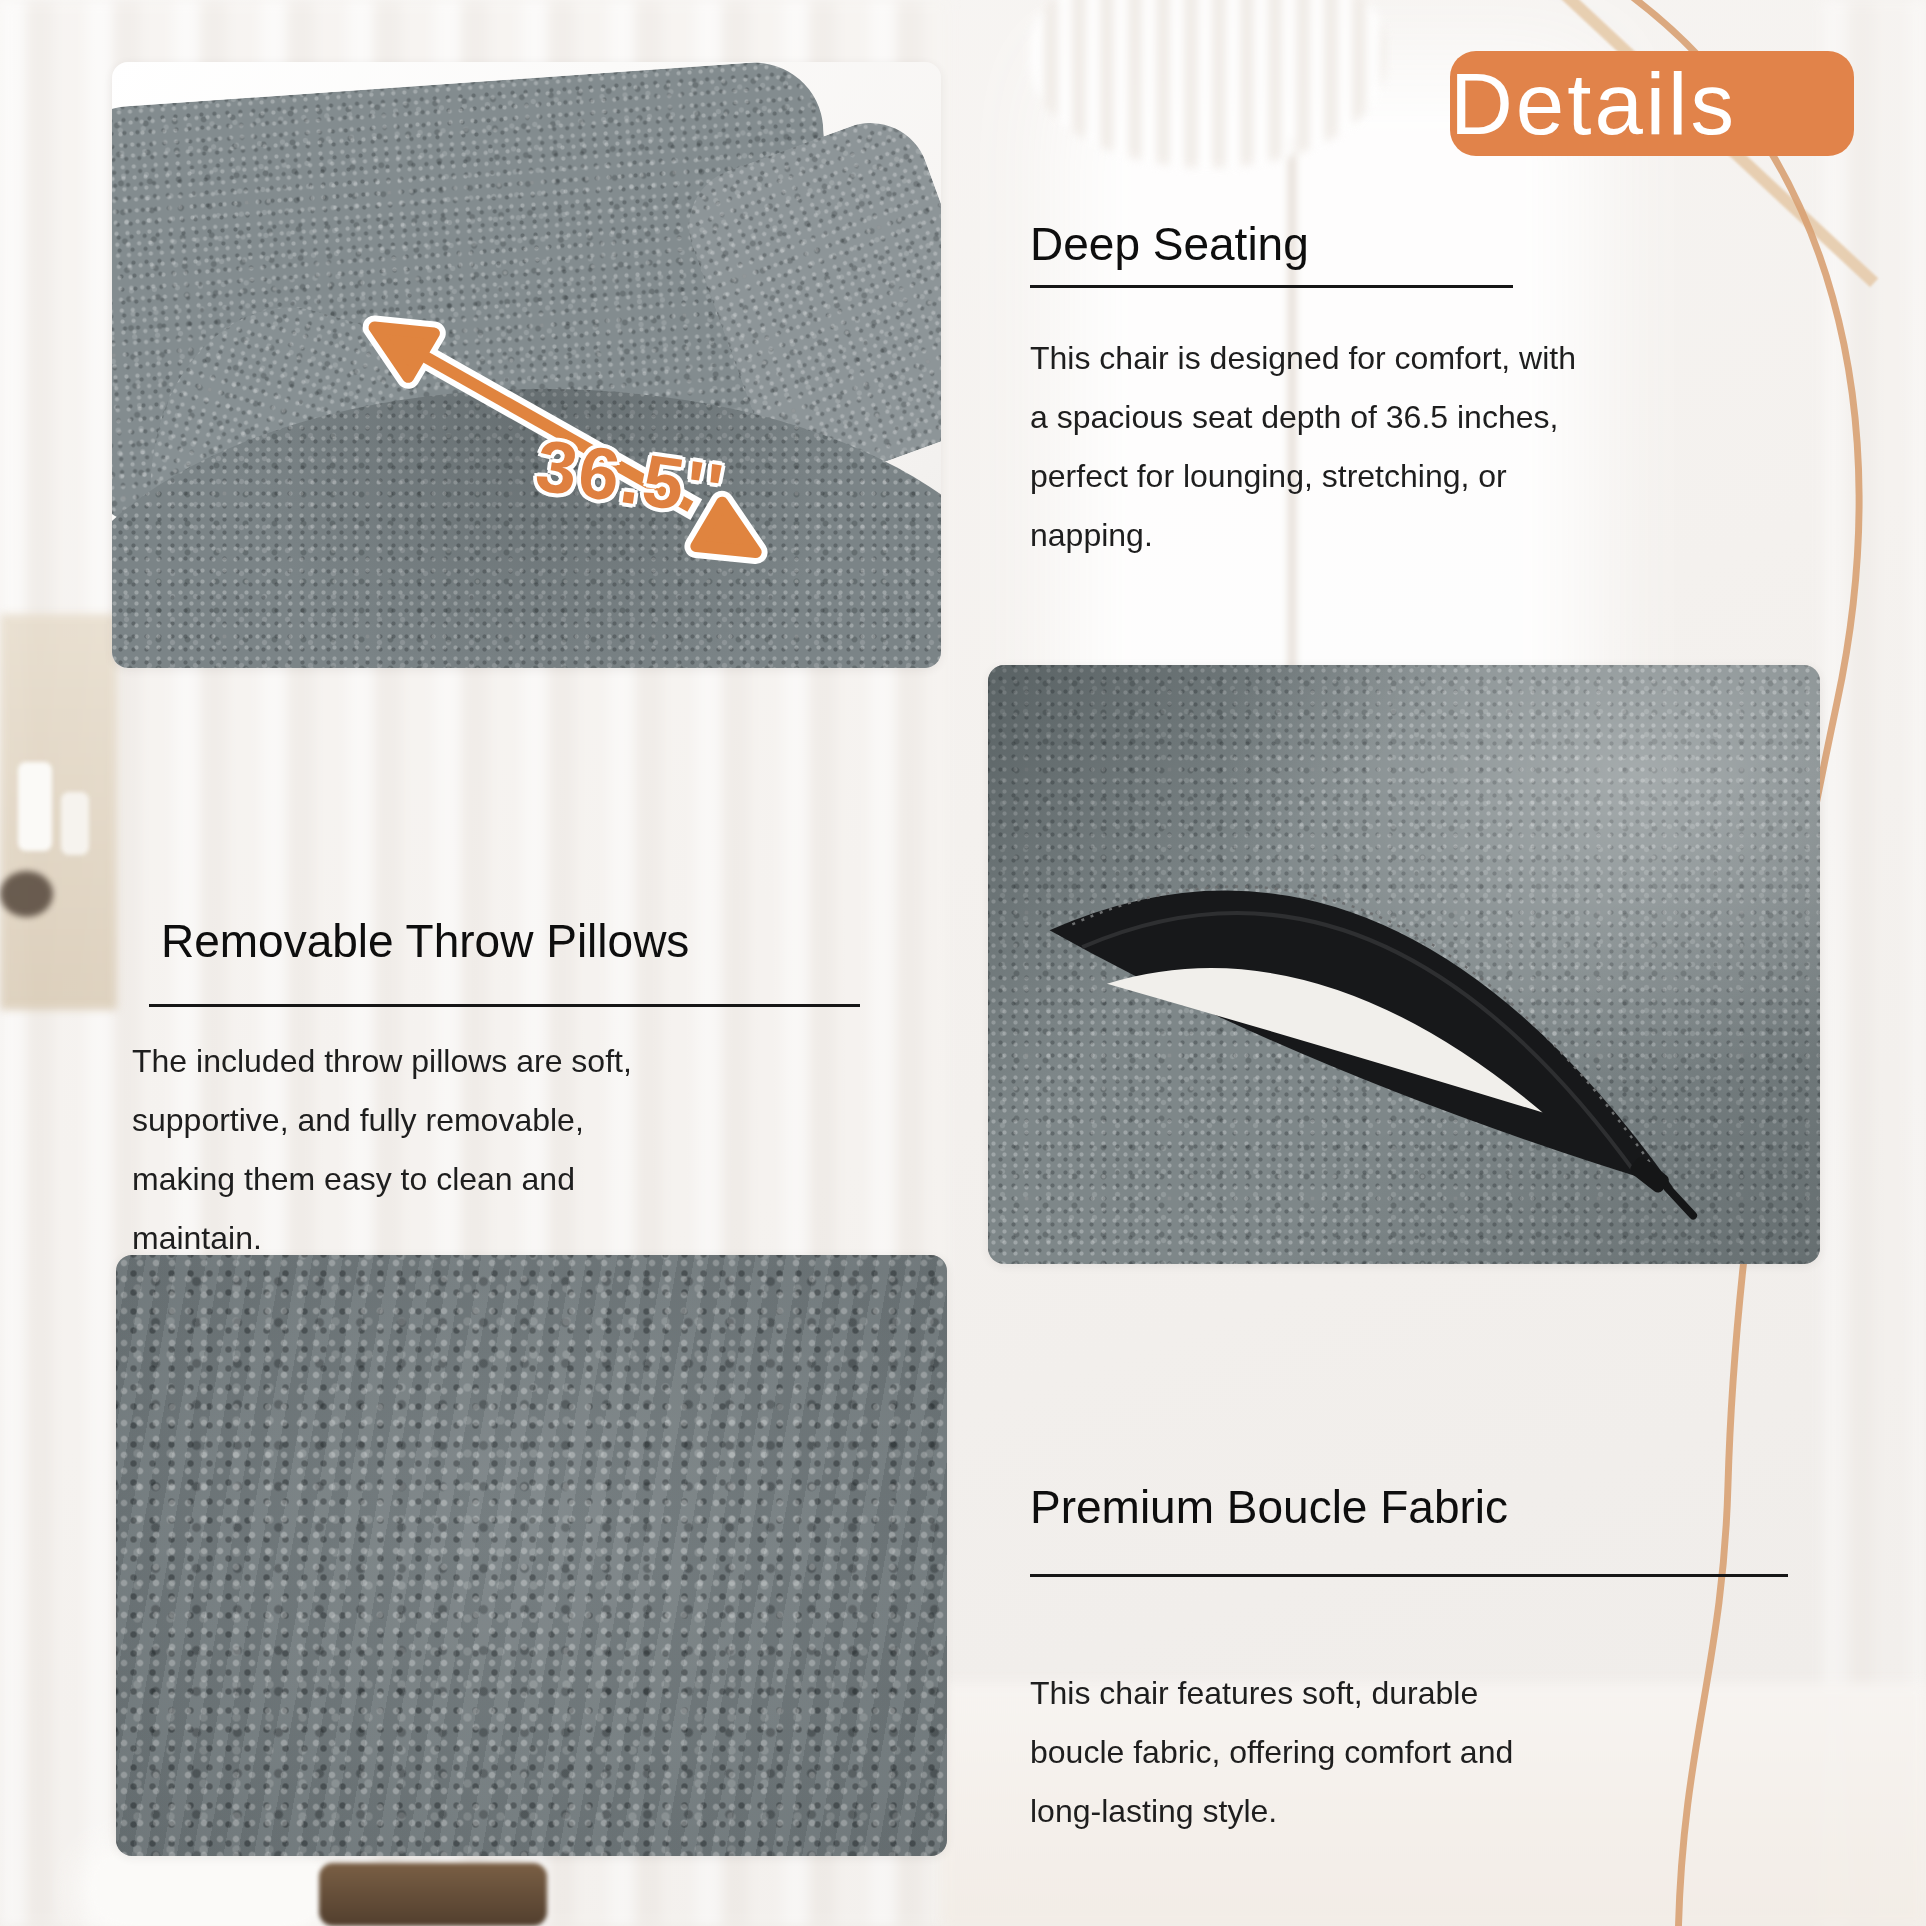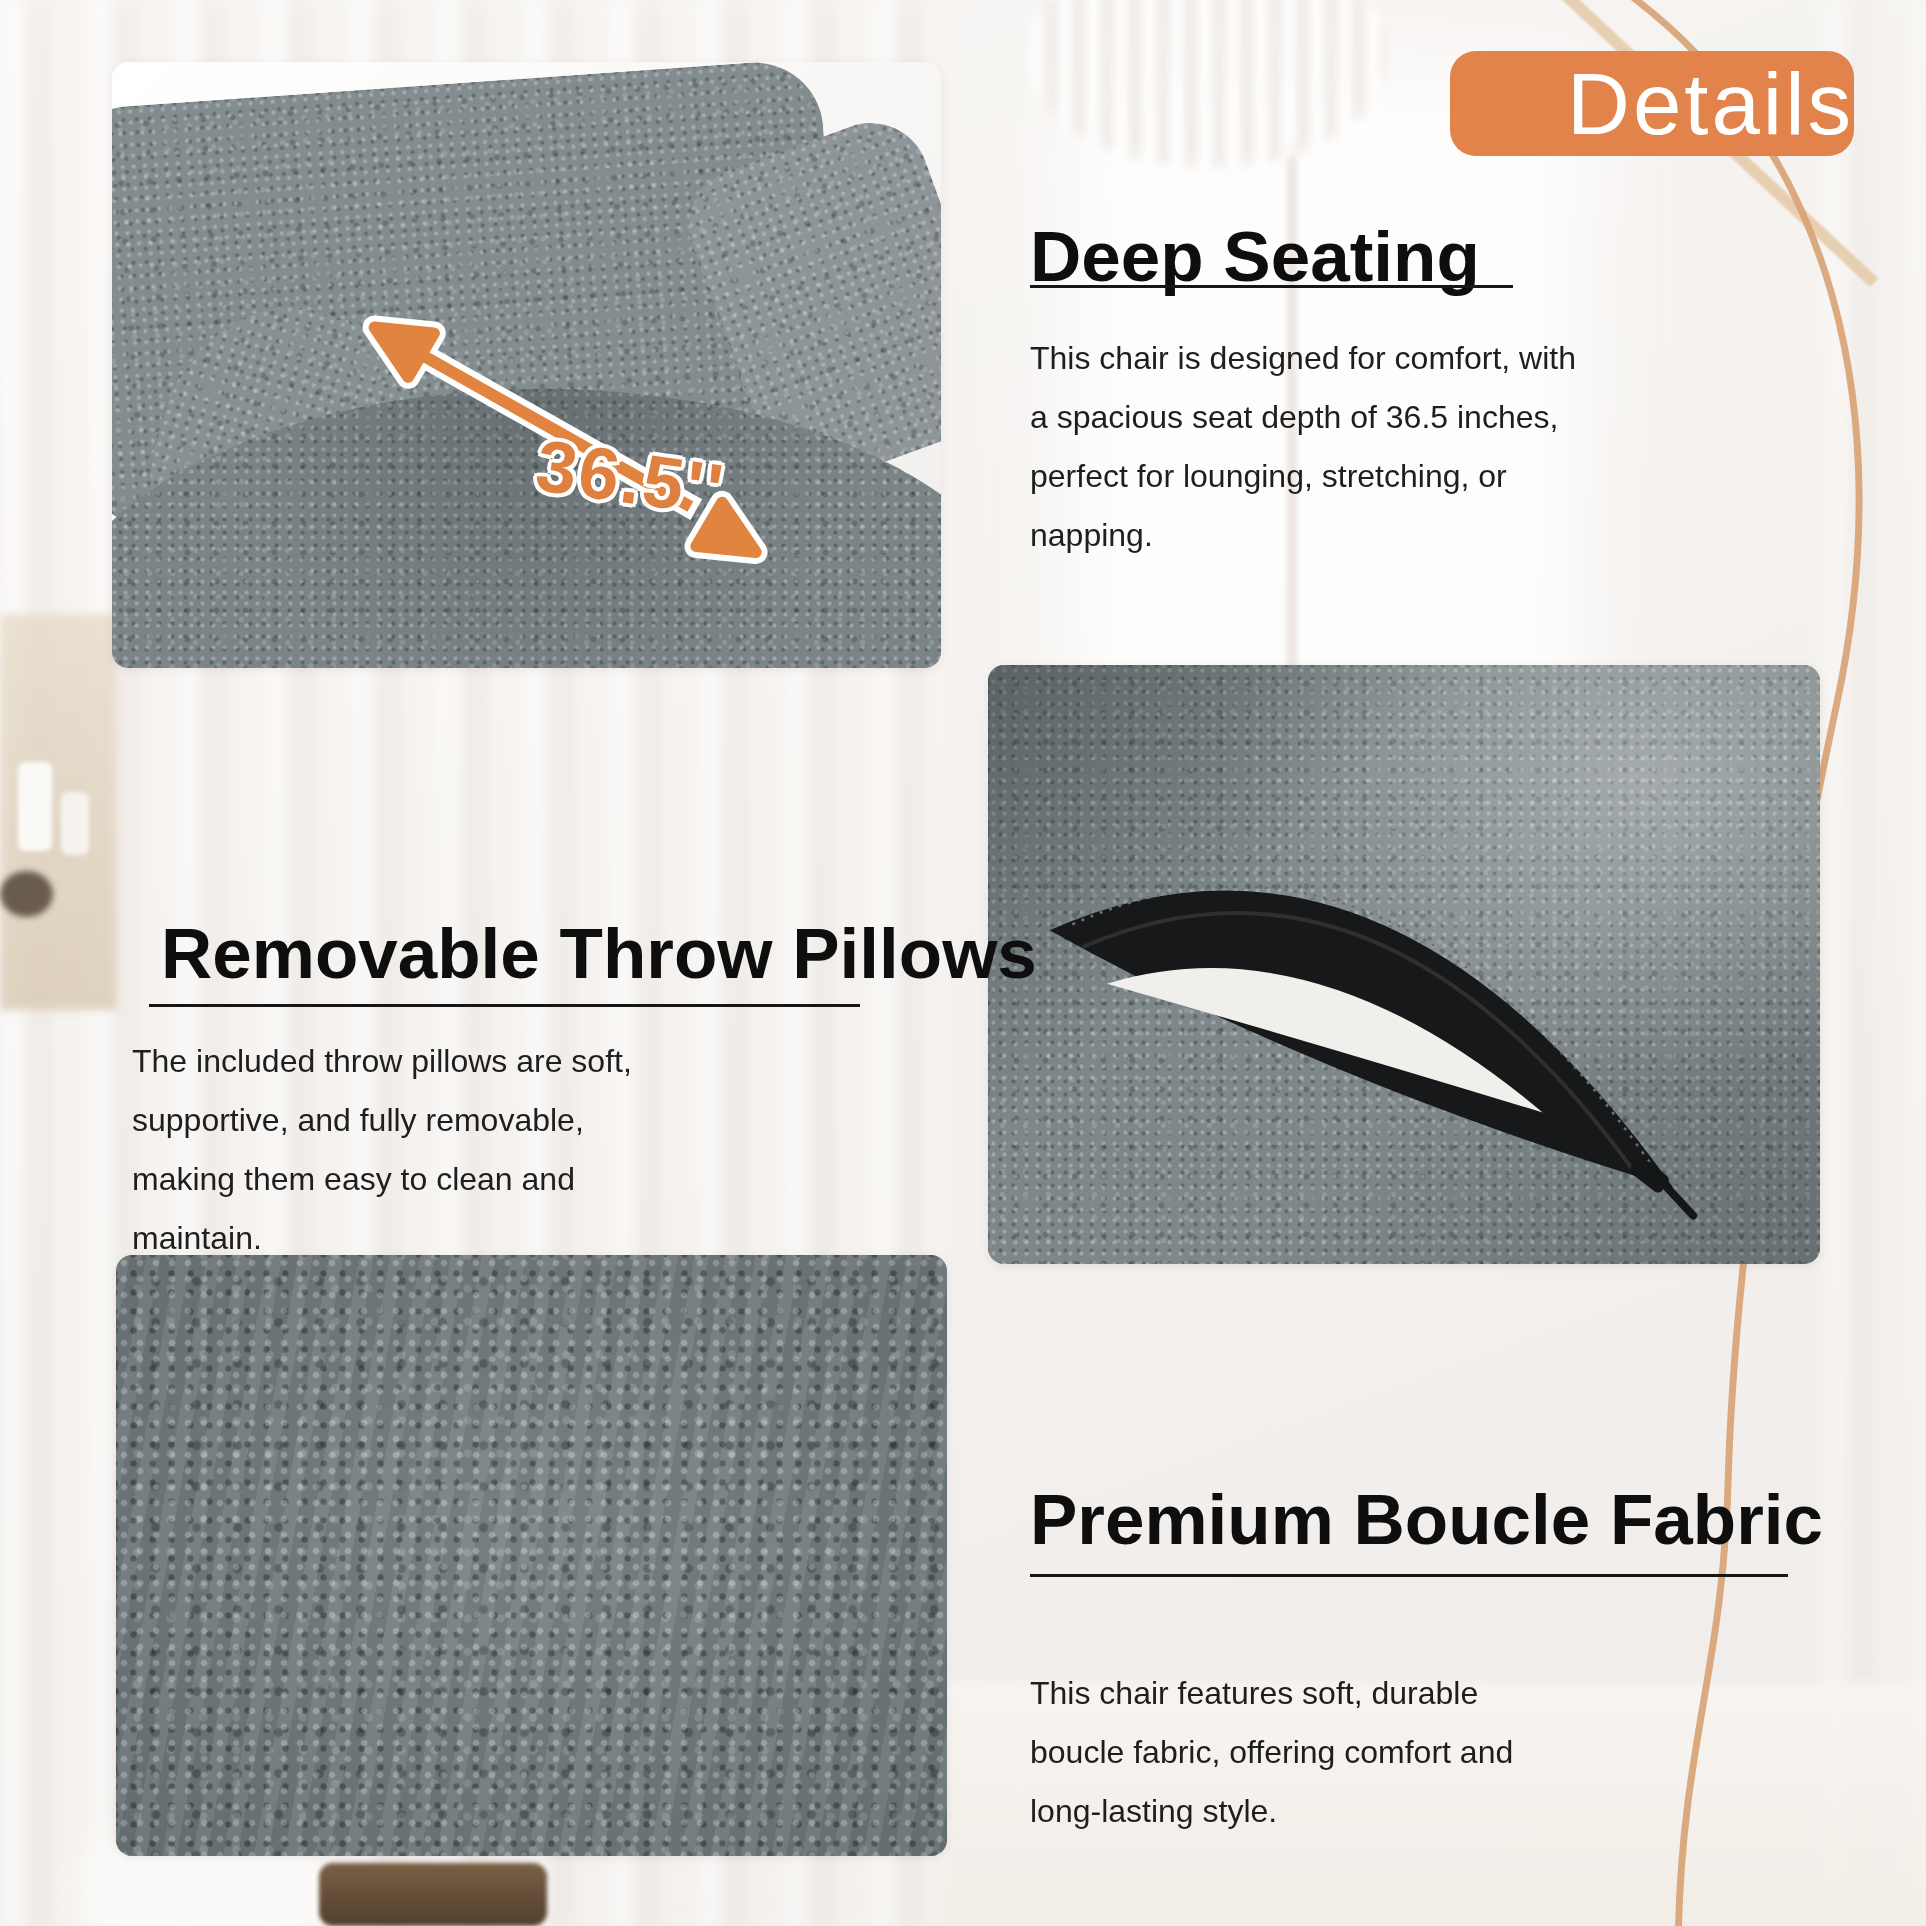--- a/index.html
+++ b/index.html
@@ -54,24 +54,24 @@
     background-size:16px 16px,19px 19px,33px 33px,41px 41px;
     background-position:0 0,8px 9px,5px 17px,19px 6px;
   }
   #panel-chair{left:112px;top:62px;width:829px;height:606px;background:linear-gradient(135deg,#ffffff 0%,#f7f5f3 70%,#efedeb 100%);}
   .chair-part{position:absolute;}
   #panel-pillow{left:988px;top:665px;width:832px;height:599px;}
   #panel-fabric{left:116px;top:1255px;width:831px;height:601px;}
   .shade{position:absolute;inset:0;}
   
   #details-badge{position:absolute;left:1450px;top:51px;width:404px;height:105px;border-radius:26px;
-    display:flex;align-items:center;justify-content:flex-end;}
+    display:flex;align-items:center;justify-content:flex-start;}
   #details-badge span{color:#fff;font-size:87px;letter-spacing:3px;line-height:1;}
   
-  .sec-title{position:absolute;font-weight:bold;color:#0e0e0e;font-size:71px;line-height:1.05;white-space:nowrap;}
+  .sec-title{position:absolute;font-weight:normal;color:#0e0e0e;font-size:46px;line-height:1.05;white-space:nowrap;}
   .sec-underline{position:absolute;height:3px;background:#161616;}
   .sec-body{position:absolute;color:#1e1e1e;font-size:32px;line-height:59px;white-space:pre-line;}
   
   #seat-depth-label{
     position:absolute;left:424px;top:374px;font-size:73px;font-weight:bold;color:#DF8040;
     transform:rotate(8deg);letter-spacing:2px;white-space:nowrap;
     text-shadow:-4px 0 0 #fff,4px 0 0 #fff,0 -4px 0 #fff,0 4px 0 #fff,
       -3px -3px 0 #fff,3px 3px 0 #fff,-3px 3px 0 #fff,3px -3px 0 #fff;}
   svg{display:block;}
 </style>

